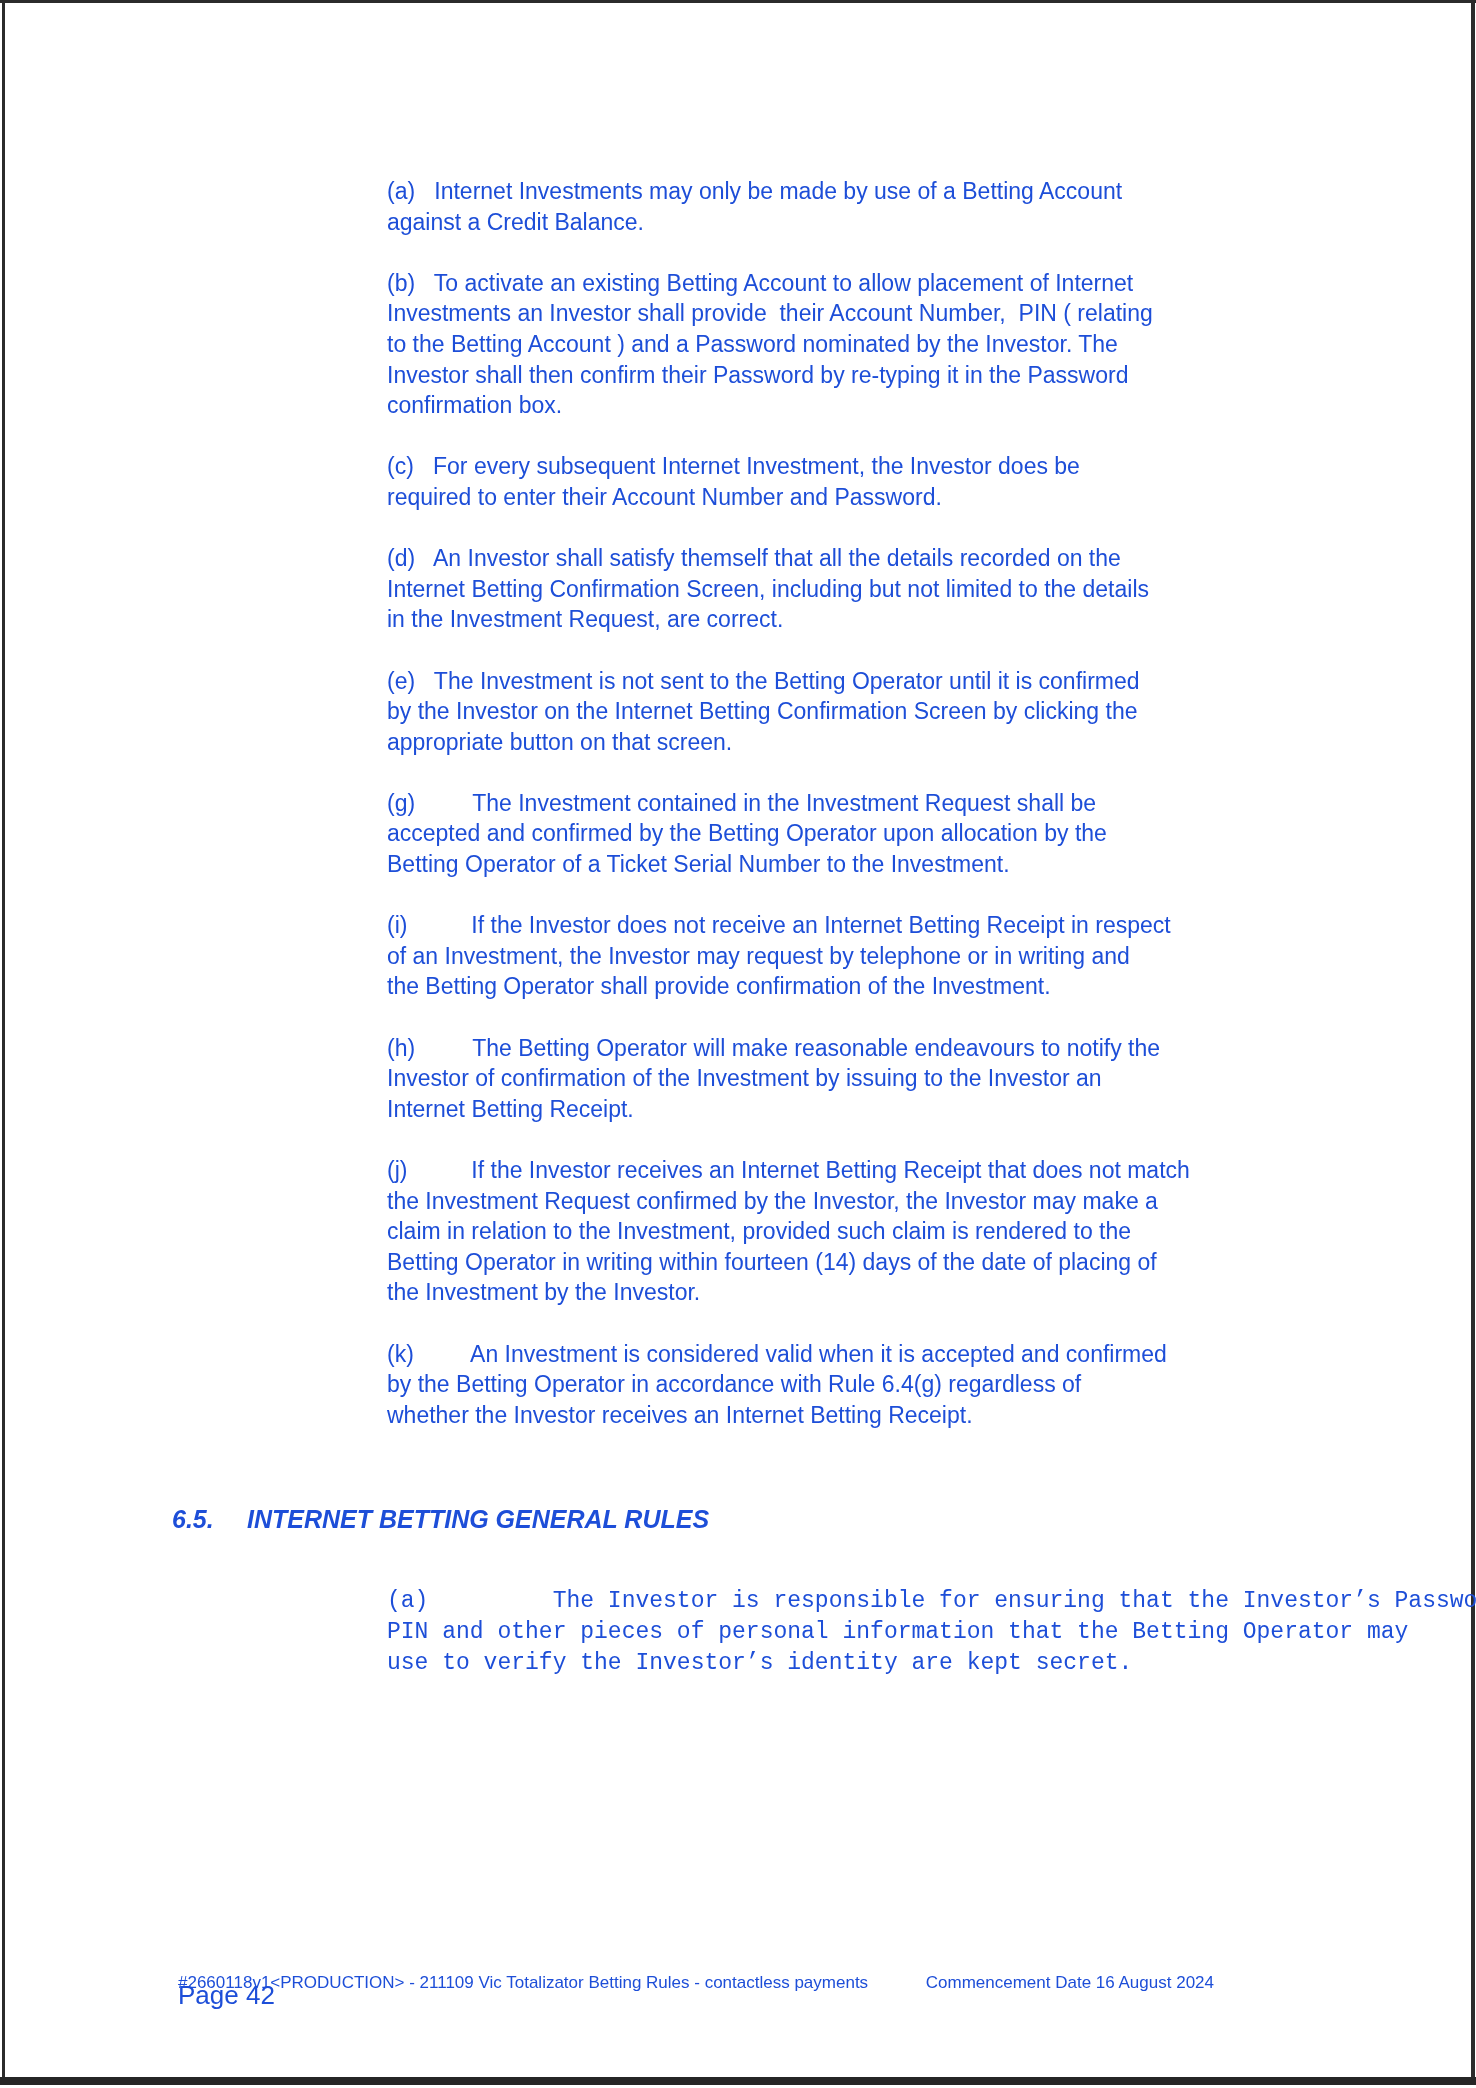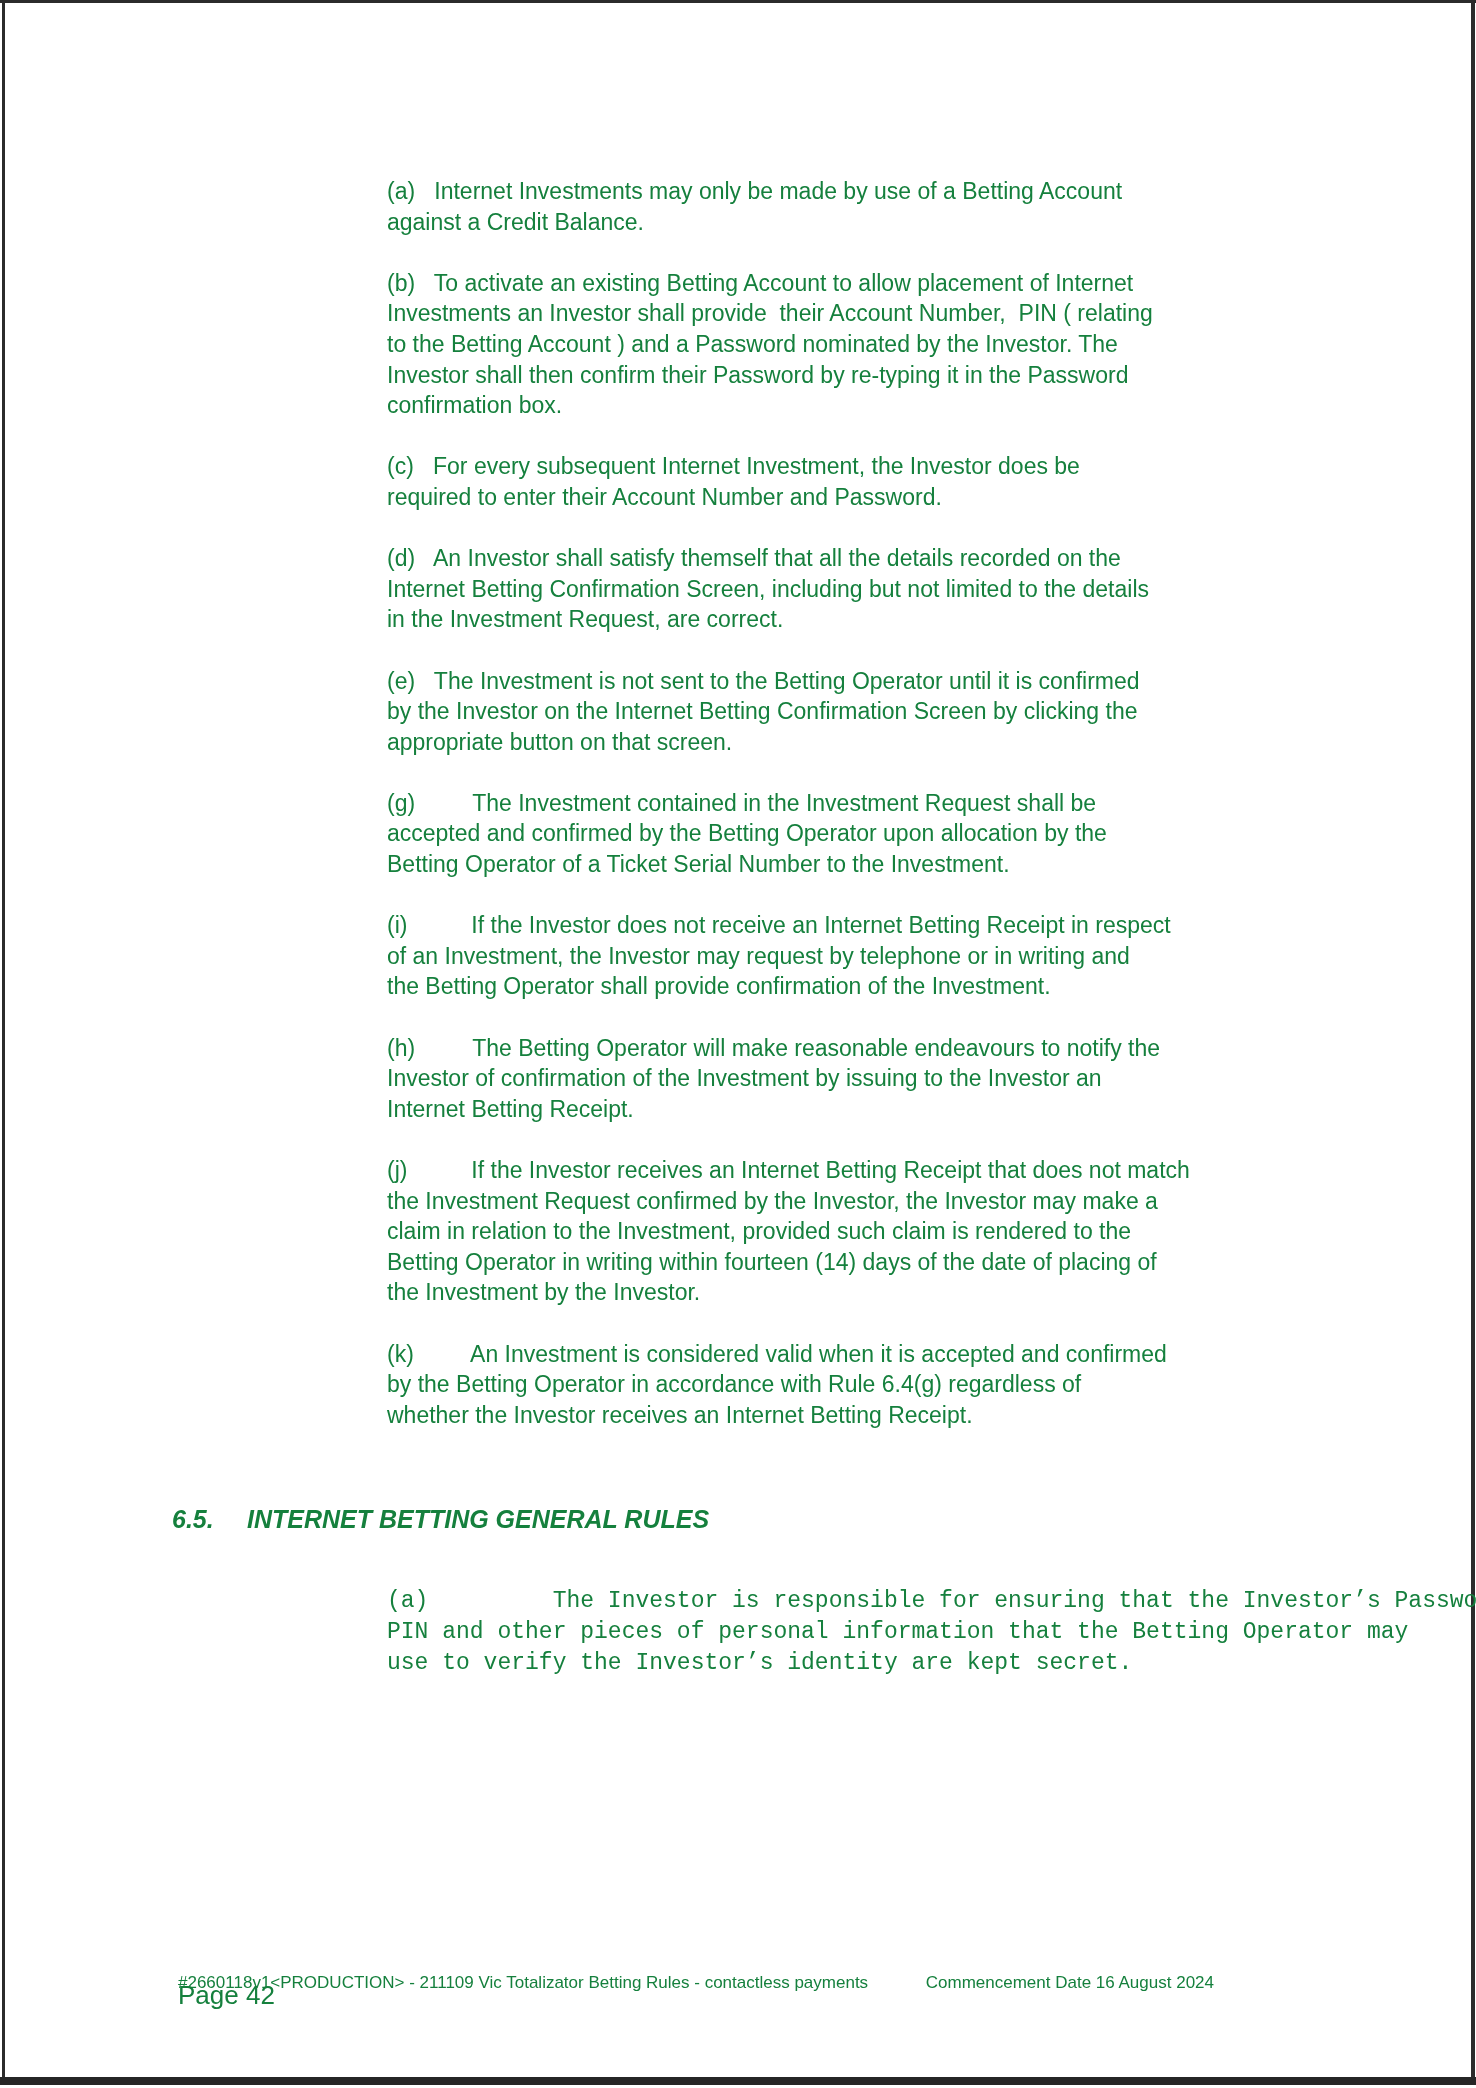--- a/index.html
+++ b/index.html
@@ -1,21 +1,21 @@
 <!DOCTYPE html>
 <html><head>
 <meta charset="utf-8">
 <style>
   html,body{margin:0;padding:0;background:#fff;}
   .page{
     position:relative;
     width:1476px;height:2088px;
     background:#ffffff;
     font-family:"Liberation Sans",sans-serif;
-    color:#15803d;
+    color:#1d4ed8;
     overflow:hidden;
   }
   
   .frame-top{position:absolute;left:0;top:0;width:100%;height:3px;background:#2b2b2b;}
   .frame-left{position:absolute;left:2px;top:3px;width:3px;height:2074px;background:#2b2b2b;}
   .frame-right{position:absolute;right:1px;top:3px;width:4px;height:2074px;background:#2b2b2b;}
   .frame-bottom{position:absolute;left:0;bottom:3px;width:100%;height:8px;background:#262626;}
 
   .content{
     position:absolute;

